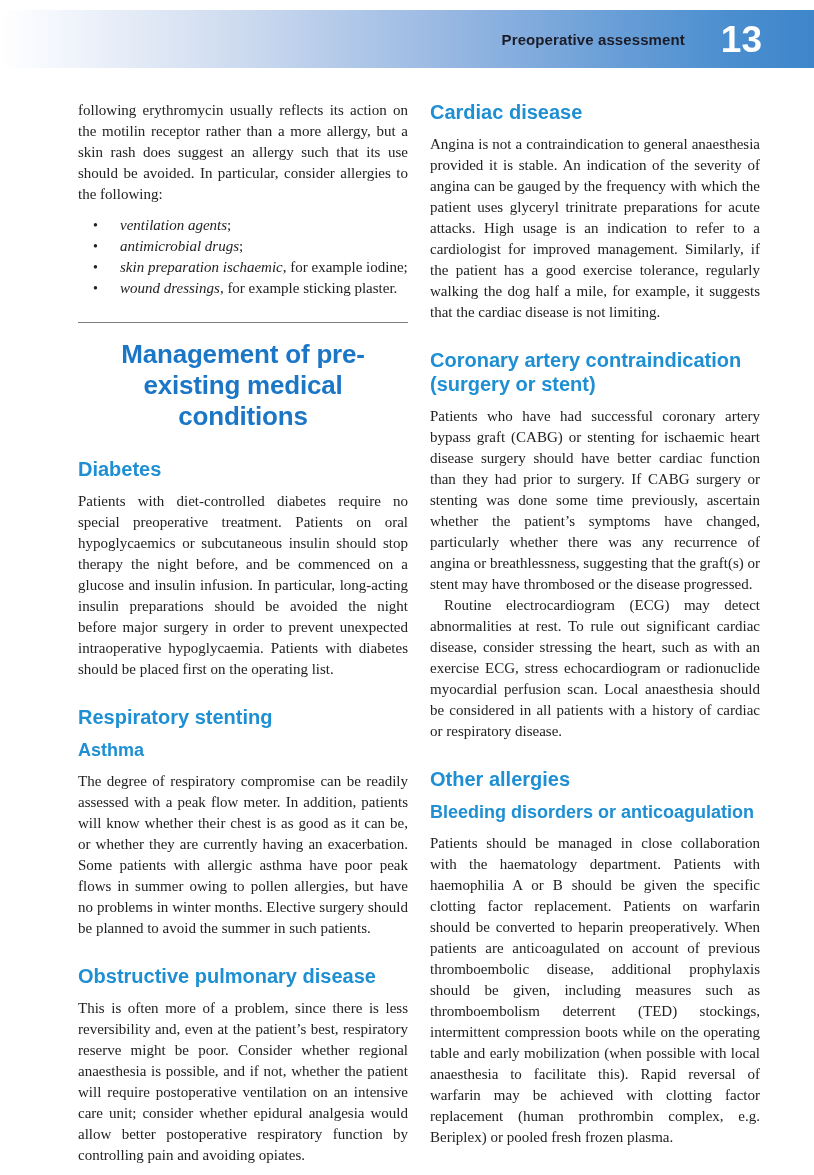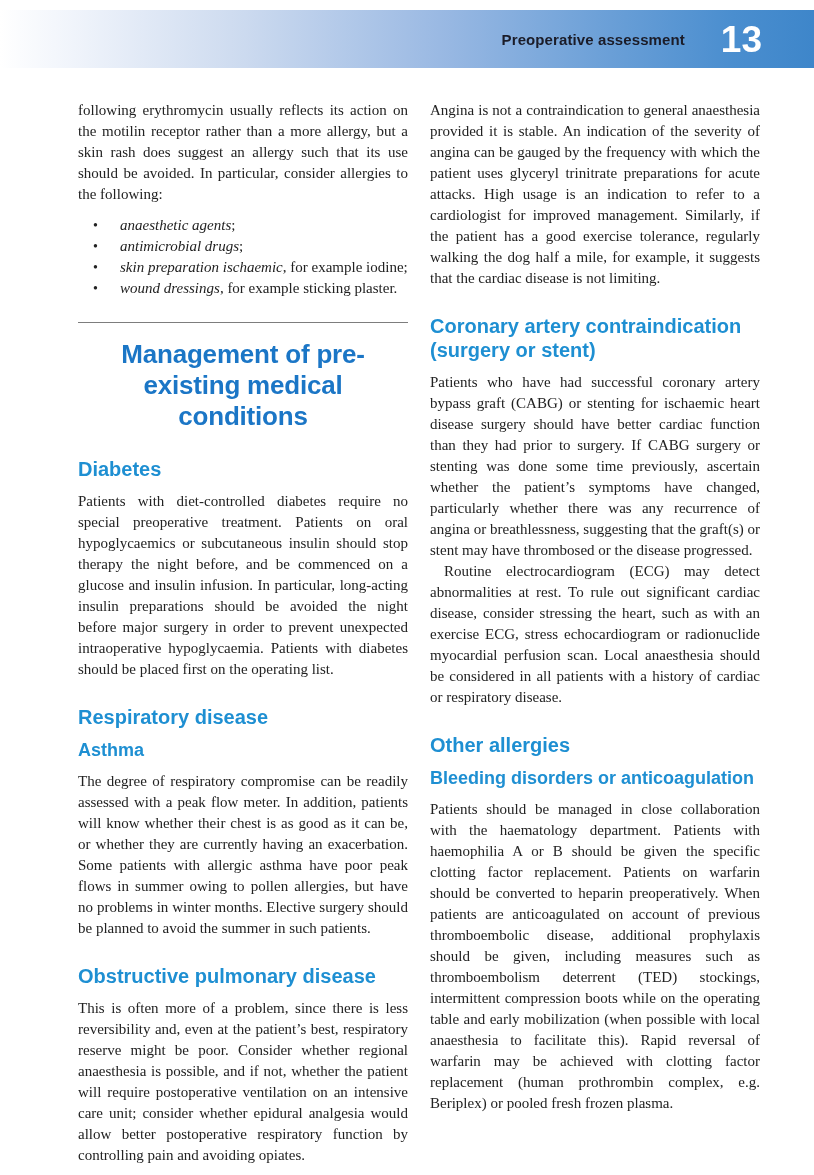--- a/index.html
+++ b/index.html
@@ -84,44 +84,45 @@
     <span class="page-number">13</span>
   </div>
 
   <div class="content">
 
     <div class="col">
 
       <p>following erythromycin usually reflects its action on the motilin receptor rather than a more allergy, but a skin rash does suggest an allergy such that its use should be avoided. In particular, consider allergies to the following:</p>
 
       <ul class="allergy-list">
-        <li><span class="em">anaesthetic agents</span><span>;</span></li>
+        <li><span class="em">ventilation agents</span><span>;</span></li>
         <li><span class="em">antimicrobial drugs</span><span>;</span></li>
         <li><span class="em">skin preparation ischaemic</span><span>, for example iodine;</span></li>
         <li><span class="em">wound dressings</span><span>, for example sticking plaster.</span></li>
       </ul>
 
       <hr class="section-rule">
 
       <h1 class="main-heading">Management of pre-existing medical conditions</h1>
 
       <h2 class="sub-heading">Diabetes</h2>
       <p>Patients with diet-controlled diabetes require no special preoperative treatment. Patients on oral hypoglycaemics or subcutaneous insulin should stop therapy the night before, and be commenced on a glucose and insulin infusion. In particular, long-acting insulin preparations should be avoided the night before major surgery in order to prevent unexpected intraoperative hypoglycaemia. Patients with diabetes should be placed first on the operating list.</p>
 
-      <h2 class="sub-heading">Respiratory disease</h2>
+      <h2 class="sub-heading">Respiratory stenting</h2>
       <h3 class="minor-heading">Asthma</h3>
       <p>The degree of respiratory compromise can be readily assessed with a peak flow meter. In addition, patients will know whether their chest is as good as it can be, or whether they are currently having an exacerbation. Some patients with allergic asthma have poor peak flows in summer owing to pollen allergies, but have no problems in winter months. Elective surgery should be planned to avoid the summer in such patients.</p>
 
       <h2 class="sub-heading">Obstructive pulmonary disease</h2>
       <p>This is often more of a problem, since there is less reversibility and, even at the patient’s best, respiratory reserve might be poor. Consider whether regional anaesthesia is possible, and if not, whether the patient will require postoperative ventilation on an intensive care unit; consider whether epidural analgesia would allow better postoperative respiratory function by controlling pain and avoiding opiates.</p>
 
     </div>
 
     <div class="col">
 
+      <h2 class="sub-heading">Cardiac disease</h2>
       <p>Angina is not a contraindication to general anaesthesia provided it is stable. An indication of the severity of angina can be gauged by the frequency with which the patient uses glyceryl trinitrate preparations for acute attacks. High usage is an indication to refer to a cardiologist for improved management. Similarly, if the patient has a good exercise tolerance, regularly walking the dog half a mile, for example, it suggests that the cardiac disease is not limiting.</p>
 
       <h2 class="sub-heading">Coronary artery contraindication (surgery or stent)</h2>
       <p>Patients who have had successful coronary artery bypass graft (CABG) or stenting for ischaemic heart disease surgery should have better cardiac function than they had prior to surgery. If CABG surgery or stenting was done some time previously, ascertain whether the patient’s symptoms have changed, particularly whether there was any recurrence of angina or breathlessness, suggesting that the graft(s) or stent may have thrombosed or the disease progressed.</p>
       <p class="indent">Routine electrocardiogram (ECG) may detect abnormalities at rest. To rule out significant cardiac disease, consider stressing the heart, such as with an exercise ECG, stress echocardiogram or radionuclide myocardial perfusion scan. Local anaesthesia should be considered in all patients with a history of cardiac or respiratory disease.</p>
 
       <h2 class="sub-heading">Other allergies</h2>
       <h3 class="minor-heading">Bleeding disorders or anticoagulation</h3>
       <p>Patients should be managed in close collaboration with the haematology department. Patients with haemophilia A or B should be given the specific clotting factor replacement. Patients on warfarin should be converted to heparin preoperatively. When patients are anticoagulated on account of previous thromboembolic disease, additional prophylaxis should be given, including measures such as thromboembolism deterrent (TED) stockings, intermittent compression boots while on the operating table and early mobilization (when possible with local anaesthesia to facilitate this). Rapid reversal of warfarin may be achieved with clotting factor replacement (human prothrombin complex, e.g. Beriplex) or pooled fresh frozen plasma.</p>
 

